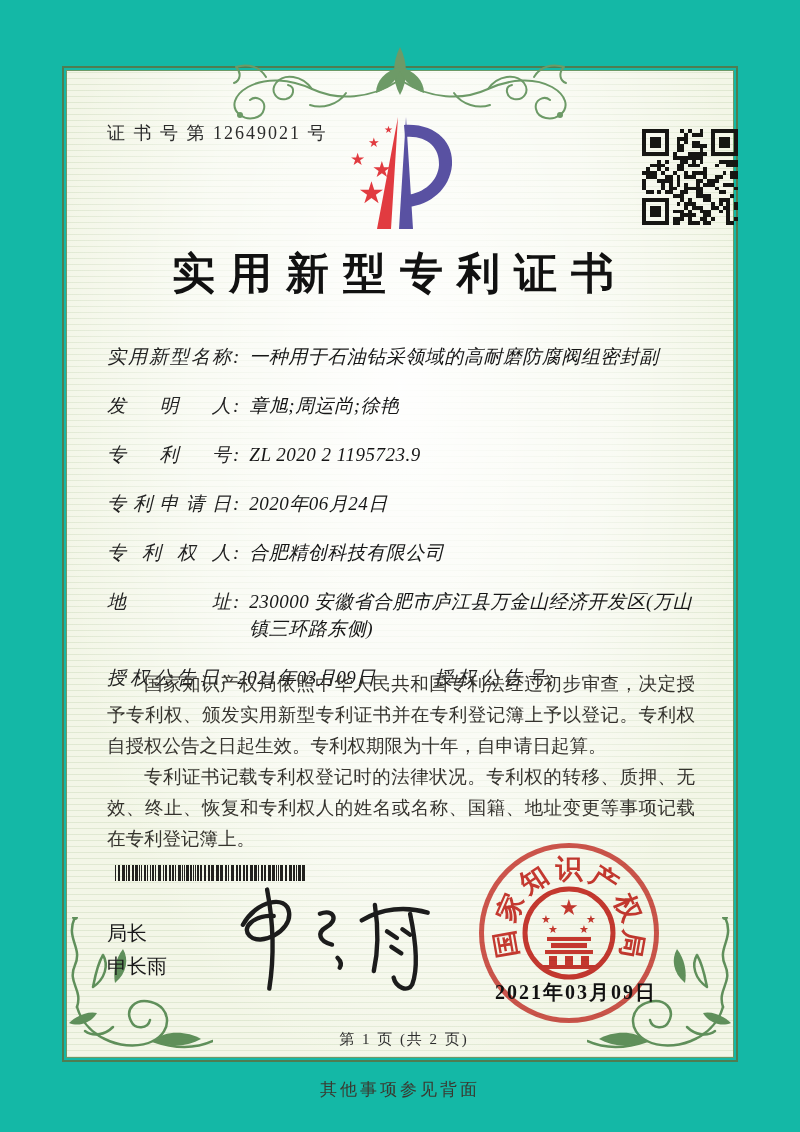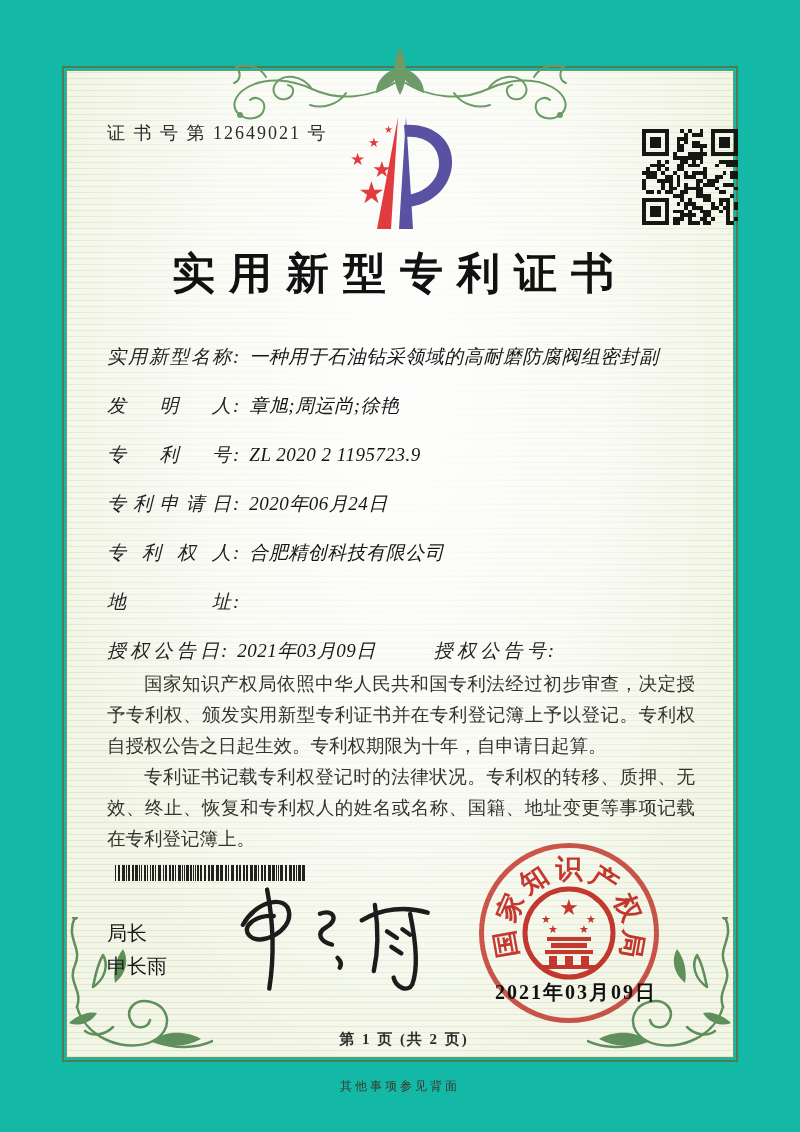--- a/index.html
+++ b/index.html
@@ -43,22 +43,22 @@
   .signer{position:absolute;left:40px;top:846px;font-family:"Liberation Sans","DejaVu Sans",sans-serif;
           font-size:20px;color:#1a1a1a;line-height:33px;}
   .signature{position:absolute;left:160px;top:812px;}
   .seal{position:absolute;left:412px;top:772px;width:180px;height:180px;border-radius:50%;
         border:5px solid rgba(205,58,51,.85);box-sizing:border-box;mix-blend-mode:multiply;}
   .seal-char{position:absolute;left:50%;top:50%;font-size:27px;font-weight:bold;color:#cd3a33;
              font-family:"Liberation Sans","DejaVu Sans",sans-serif;}
   .seal-emblem{position:absolute;left:50%;top:50%;transform:translate(-50%,-50%);}
   .seal-date{position:absolute;left:428px;top:908px;width:230px;font-size:20px;letter-spacing:2px;
              color:#111;font-weight:bold;}
-  .page-info{position:absolute;left:8px;right:0;bottom:8px;text-align:center;font-size:15px;color:#2e2e2e;letter-spacing:2px;font-weight:bold;}
-  .back-note{position:absolute;left:0;right:0;top:1078px;text-align:center;font-size:12px;color:#3a382f;letter-spacing:3px;}
+  .page-info{position:absolute;left:8px;right:0;bottom:8px;text-align:center;font-size:15px;color:#2e2e2e;letter-spacing:2px;}
+  .back-note{position:absolute;left:0;right:0;top:1078px;text-align:center;font-size:17px;color:#3a382f;letter-spacing:3px;}
 </style>
 </head>
 <body>
 
 <div class="page">
   <div class="frame">
     <div class="frame-inner">
 
       <svg class="ornament orn-top" width="460" height="86" viewBox="0 0 460 86">
         <g stroke="#6d9a67" fill="none" stroke-width="2" stroke-linecap="round">
@@ -371,20 +371,21 @@
           <span class="fvalue">2020年06月24日</span>
         </div>
         <div class="frow">
           <span class="flabel">专利权人</span>
             <span class="fcolon">:</span>
           <span class="fvalue">合肥精创科技有限公司</span>
         </div>
         <div class="frow addr">
           <span class="flabel">地址</span>
             <span class="fcolon">:</span>
+          <span class="fvalue">230000 安徽省合肥市庐江县万金山经济开发区(万山镇三环路东侧)</span>
         </div>
         <div class="grant">
           <span class="pair">
             <span class="flabel">授权公告日</span>
               <span class="fcolon">:</span>
             <span class="fvalue">2021年03月09日</span>
           </span>
           <span class="pair pair2">
             <span class="flabel">授权公告号</span>
               <span class="fcolon">:</span>

